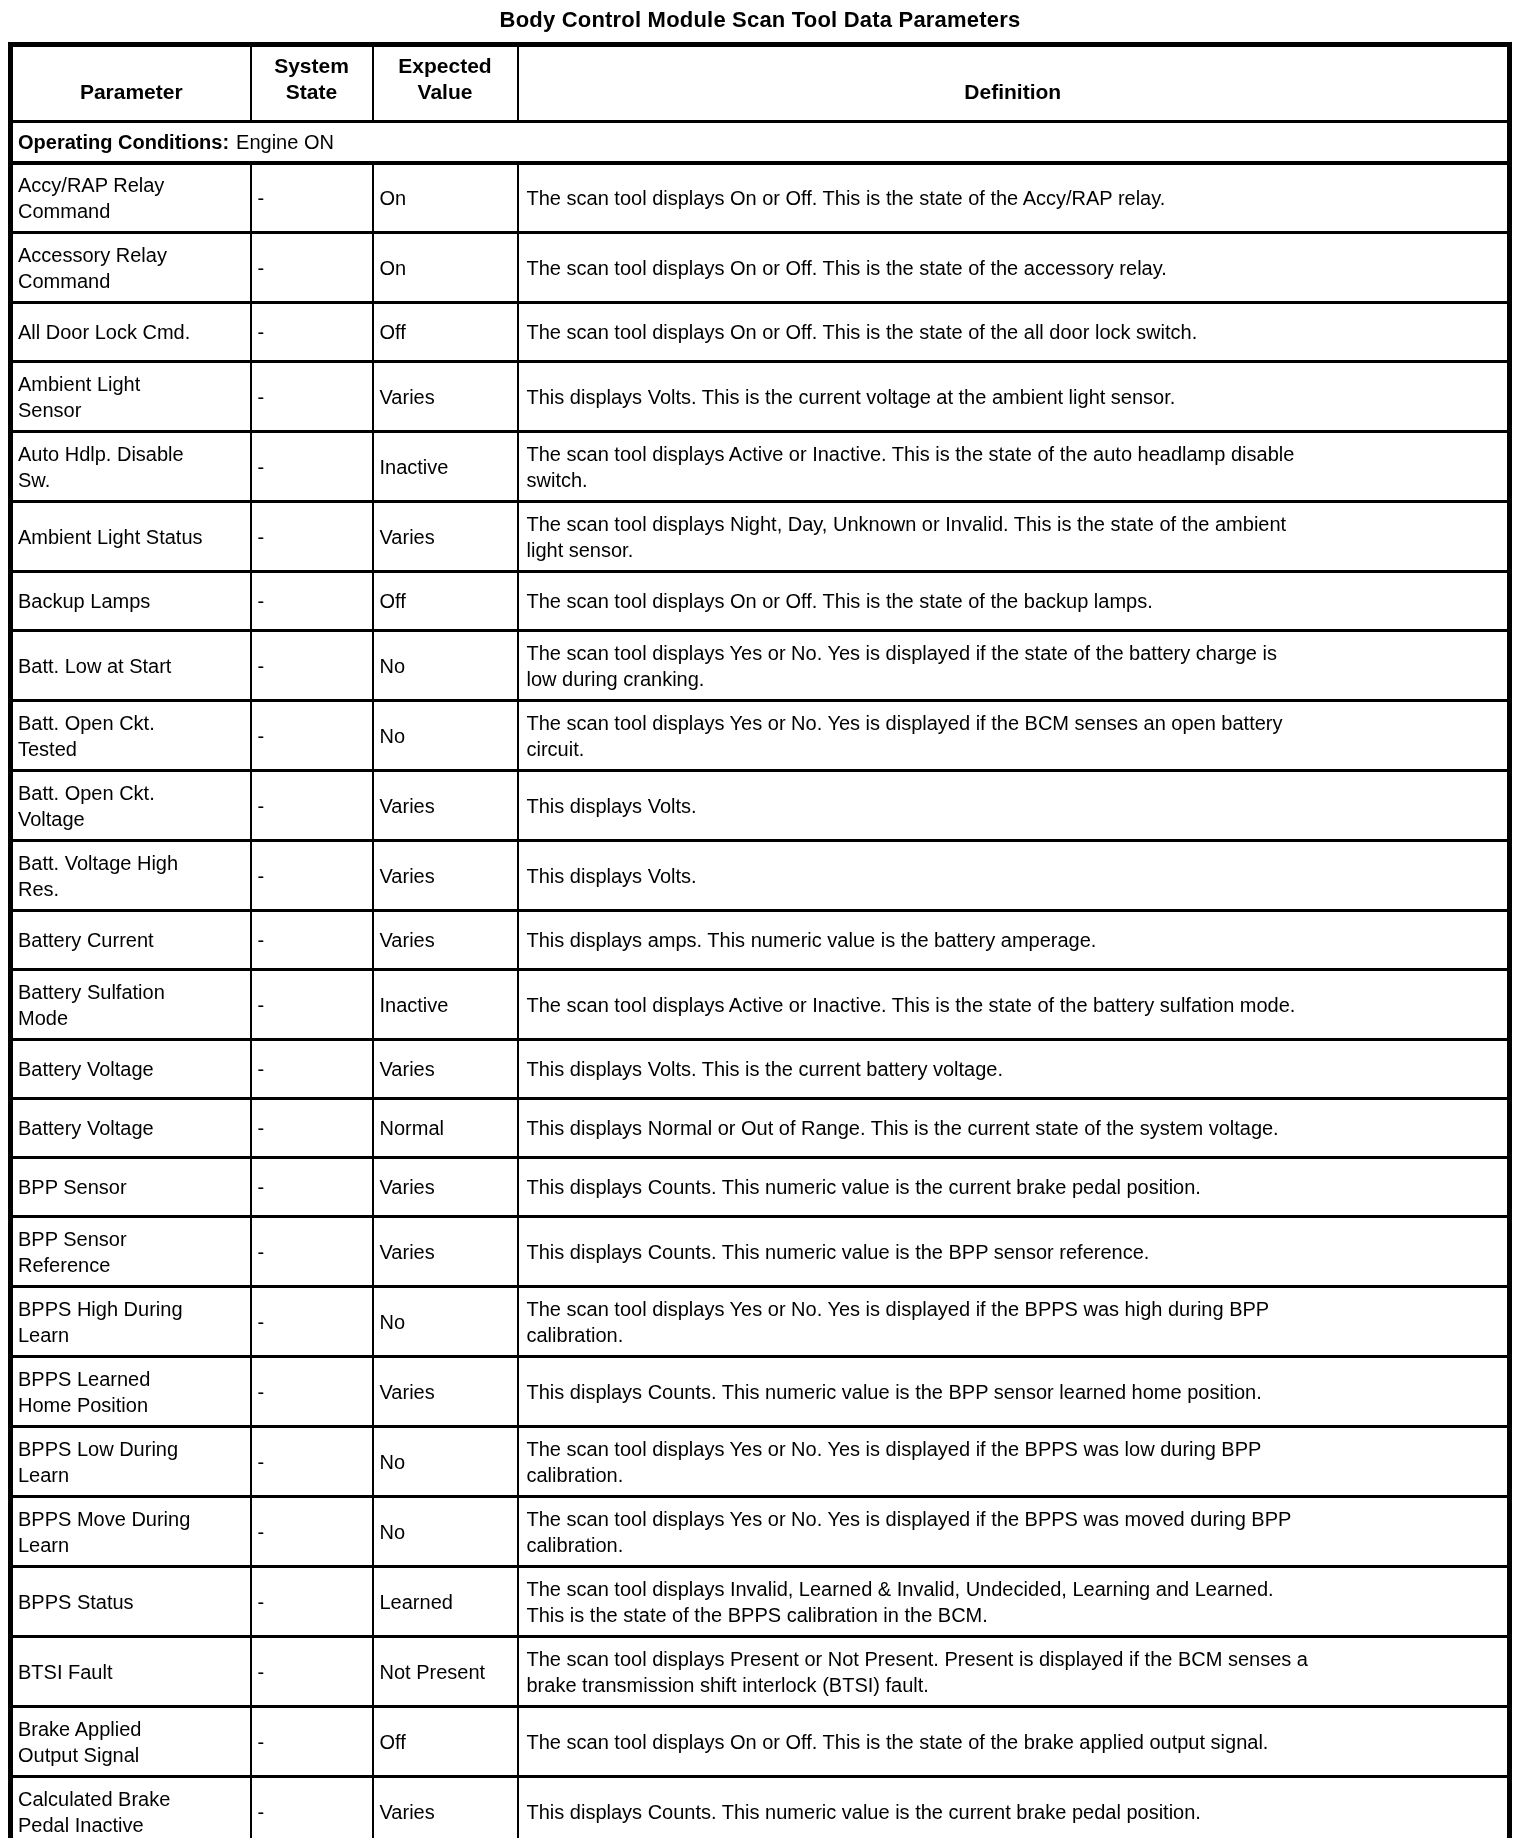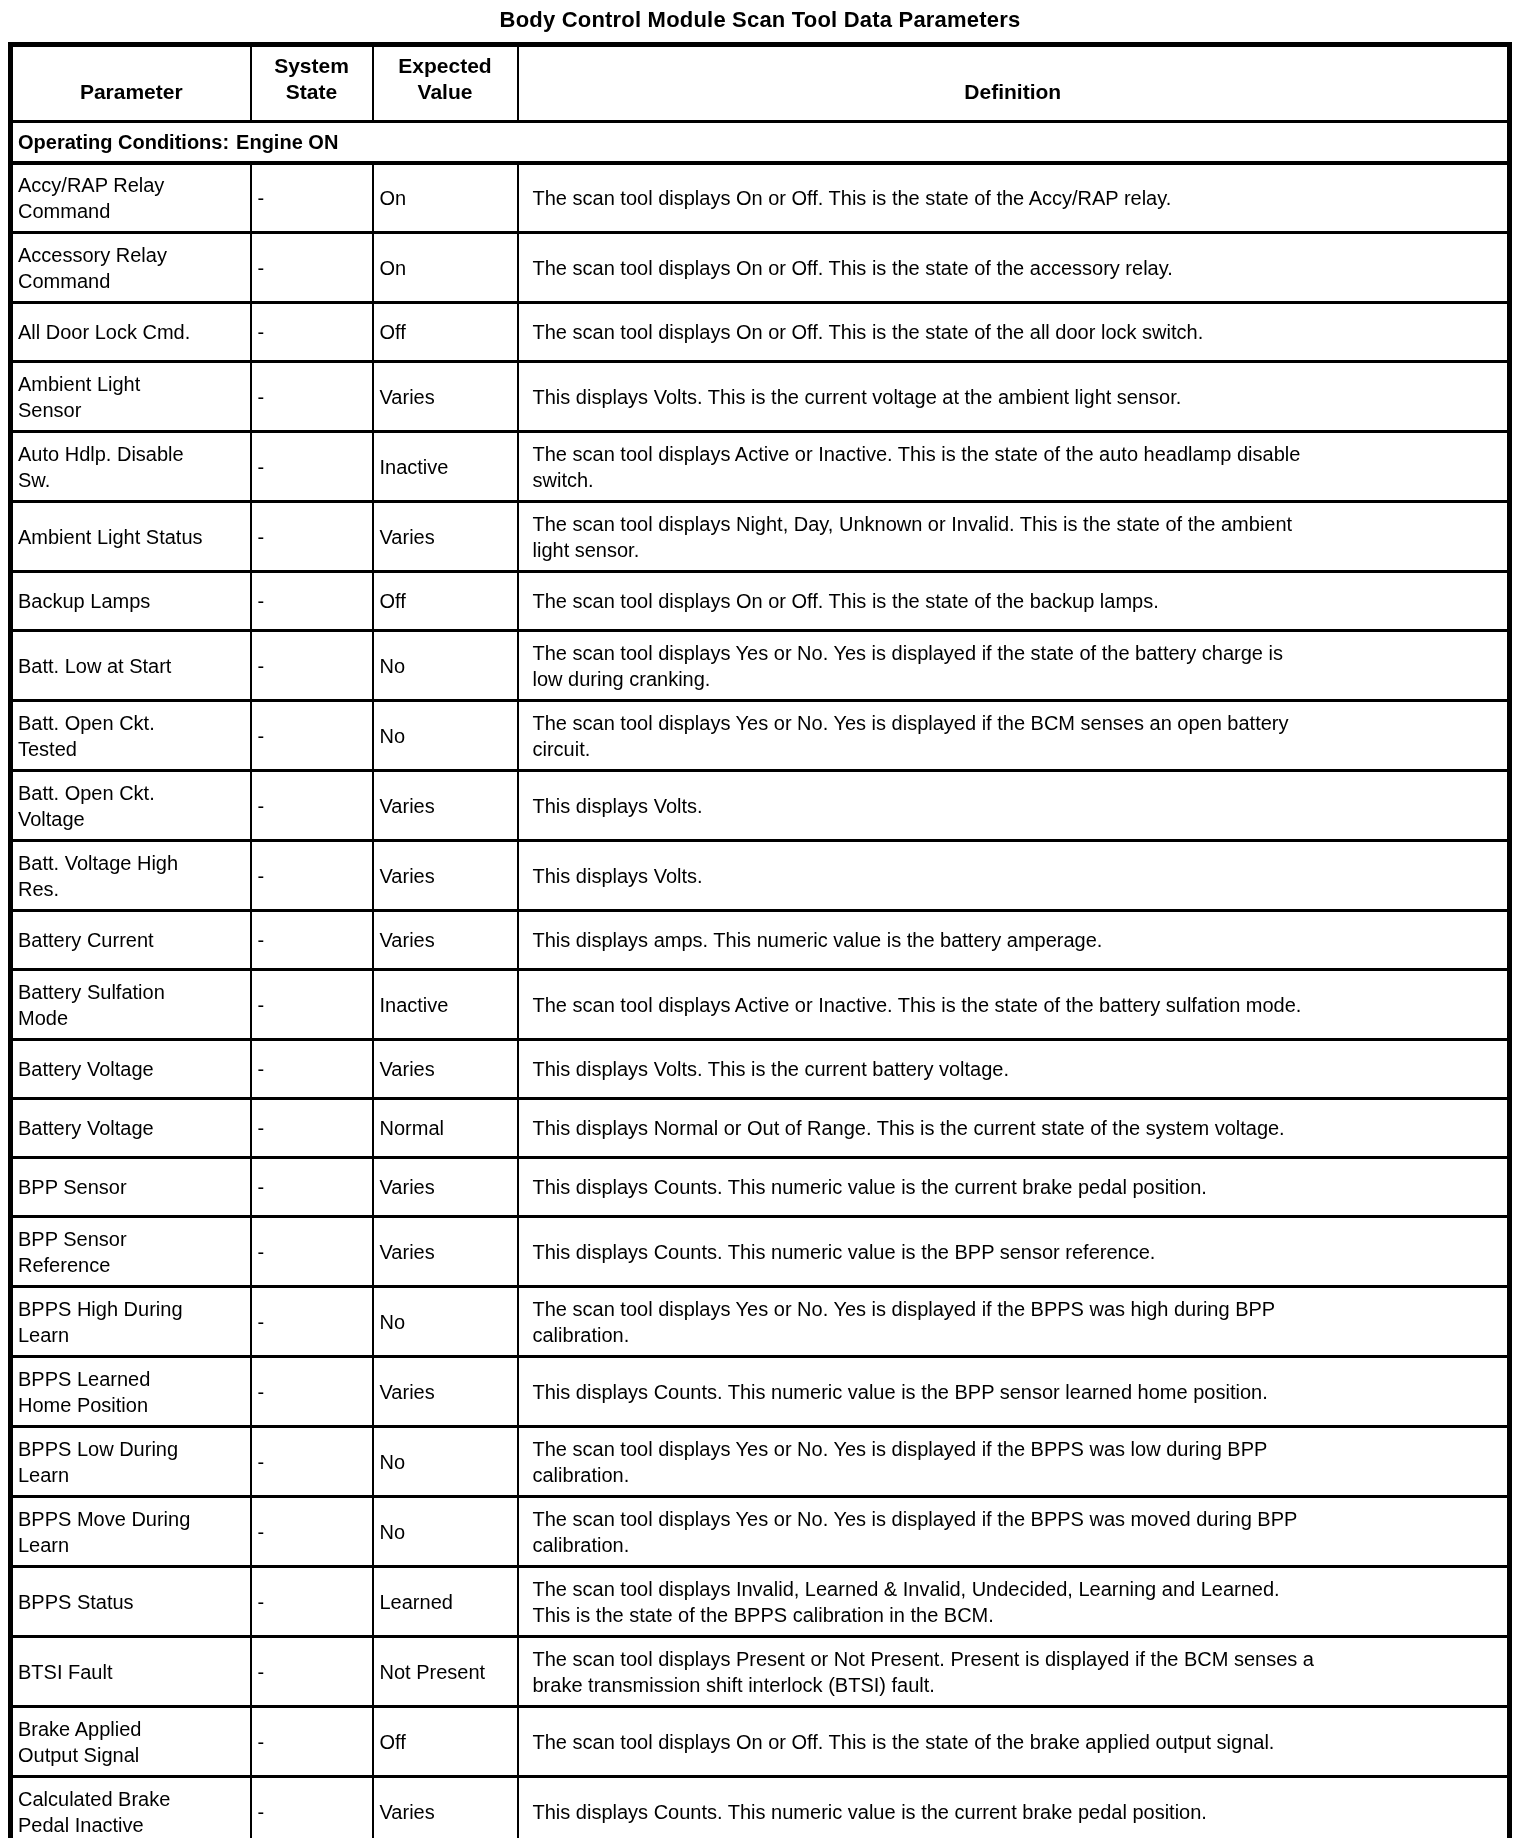--- a/index.html
+++ b/index.html
@@ -43,42 +43,41 @@
     font-weight: bold;
     font-size: 21px;
     padding: 0 2px 15px 2px;
     white-space: pre-line;
   }
   tr.section-row { height: 41px; }
   tr.section-row td {
     padding-left: 5px;
     vertical-align: middle;
     border-bottom-width: 4px;
-    font-weight: bold;
   }
   tr.section-row span { margin-left: 7px; }
   tr.h-tall  { height: 70px; }
   tr.h-short { height: 59px; }
   td.c-param {
     padding-left: 5px;
     padding-right: 4px;
     vertical-align: middle;
     white-space: pre-line;
   }
   td.c-state {
     padding-left: 6px;
     vertical-align: middle;
   }
   td.c-value {
     padding-left: 6px;
     padding-right: 20px;
     vertical-align: middle;
   }
   td.c-def {
-    padding-left: 14px;
+    padding-left: 8px;
     padding-right: 4px;
     vertical-align: middle;
     white-space: pre-line;
     margin-left: 23px;
   }
 </style>
 </head>
 <body>
 
 <div class="page">

